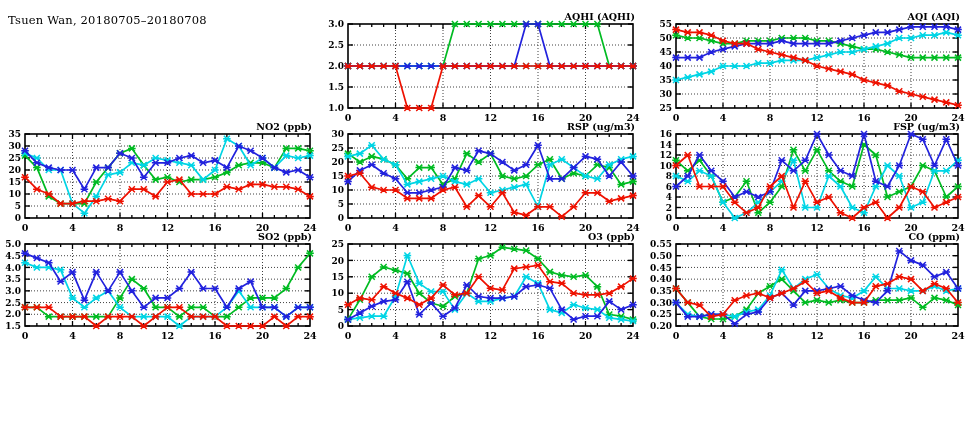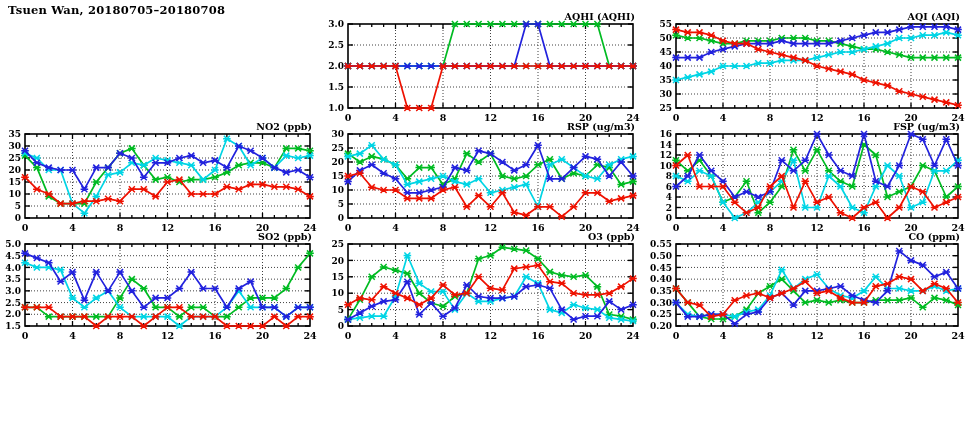--- a/index.html
+++ b/index.html
@@ -1,18 +1,18 @@
 <!DOCTYPE html>
 <html><head>
 <meta charset="utf-8">
 <style>
   html,body{margin:0;padding:0;background:#ffffff;}
   .canvas{position:relative;width:975px;height:447px;background:#ffffff;overflow:hidden;
           font-family:"DejaVu Serif", serif;}
-  .main-title{position:absolute;left:8px;top:3px;font-size:11.5px;font-weight:bold;color:#000;
+  .main-title{position:absolute;left:8px;top:13px;font-size:11.5px;font-weight:normal;color:#000;
               letter-spacing:0.2px;white-space:nowrap;}
   .chart{position:absolute;}
   svg text{font-family:"DejaVu Serif", serif;font-weight:bold;fill:#000;}
 </style>
 </head>
 <body>
 
 <div class="canvas">
   <div class="main-title">Tsuen Wan, 20180705–20180708</div>
   <div id="charts">

